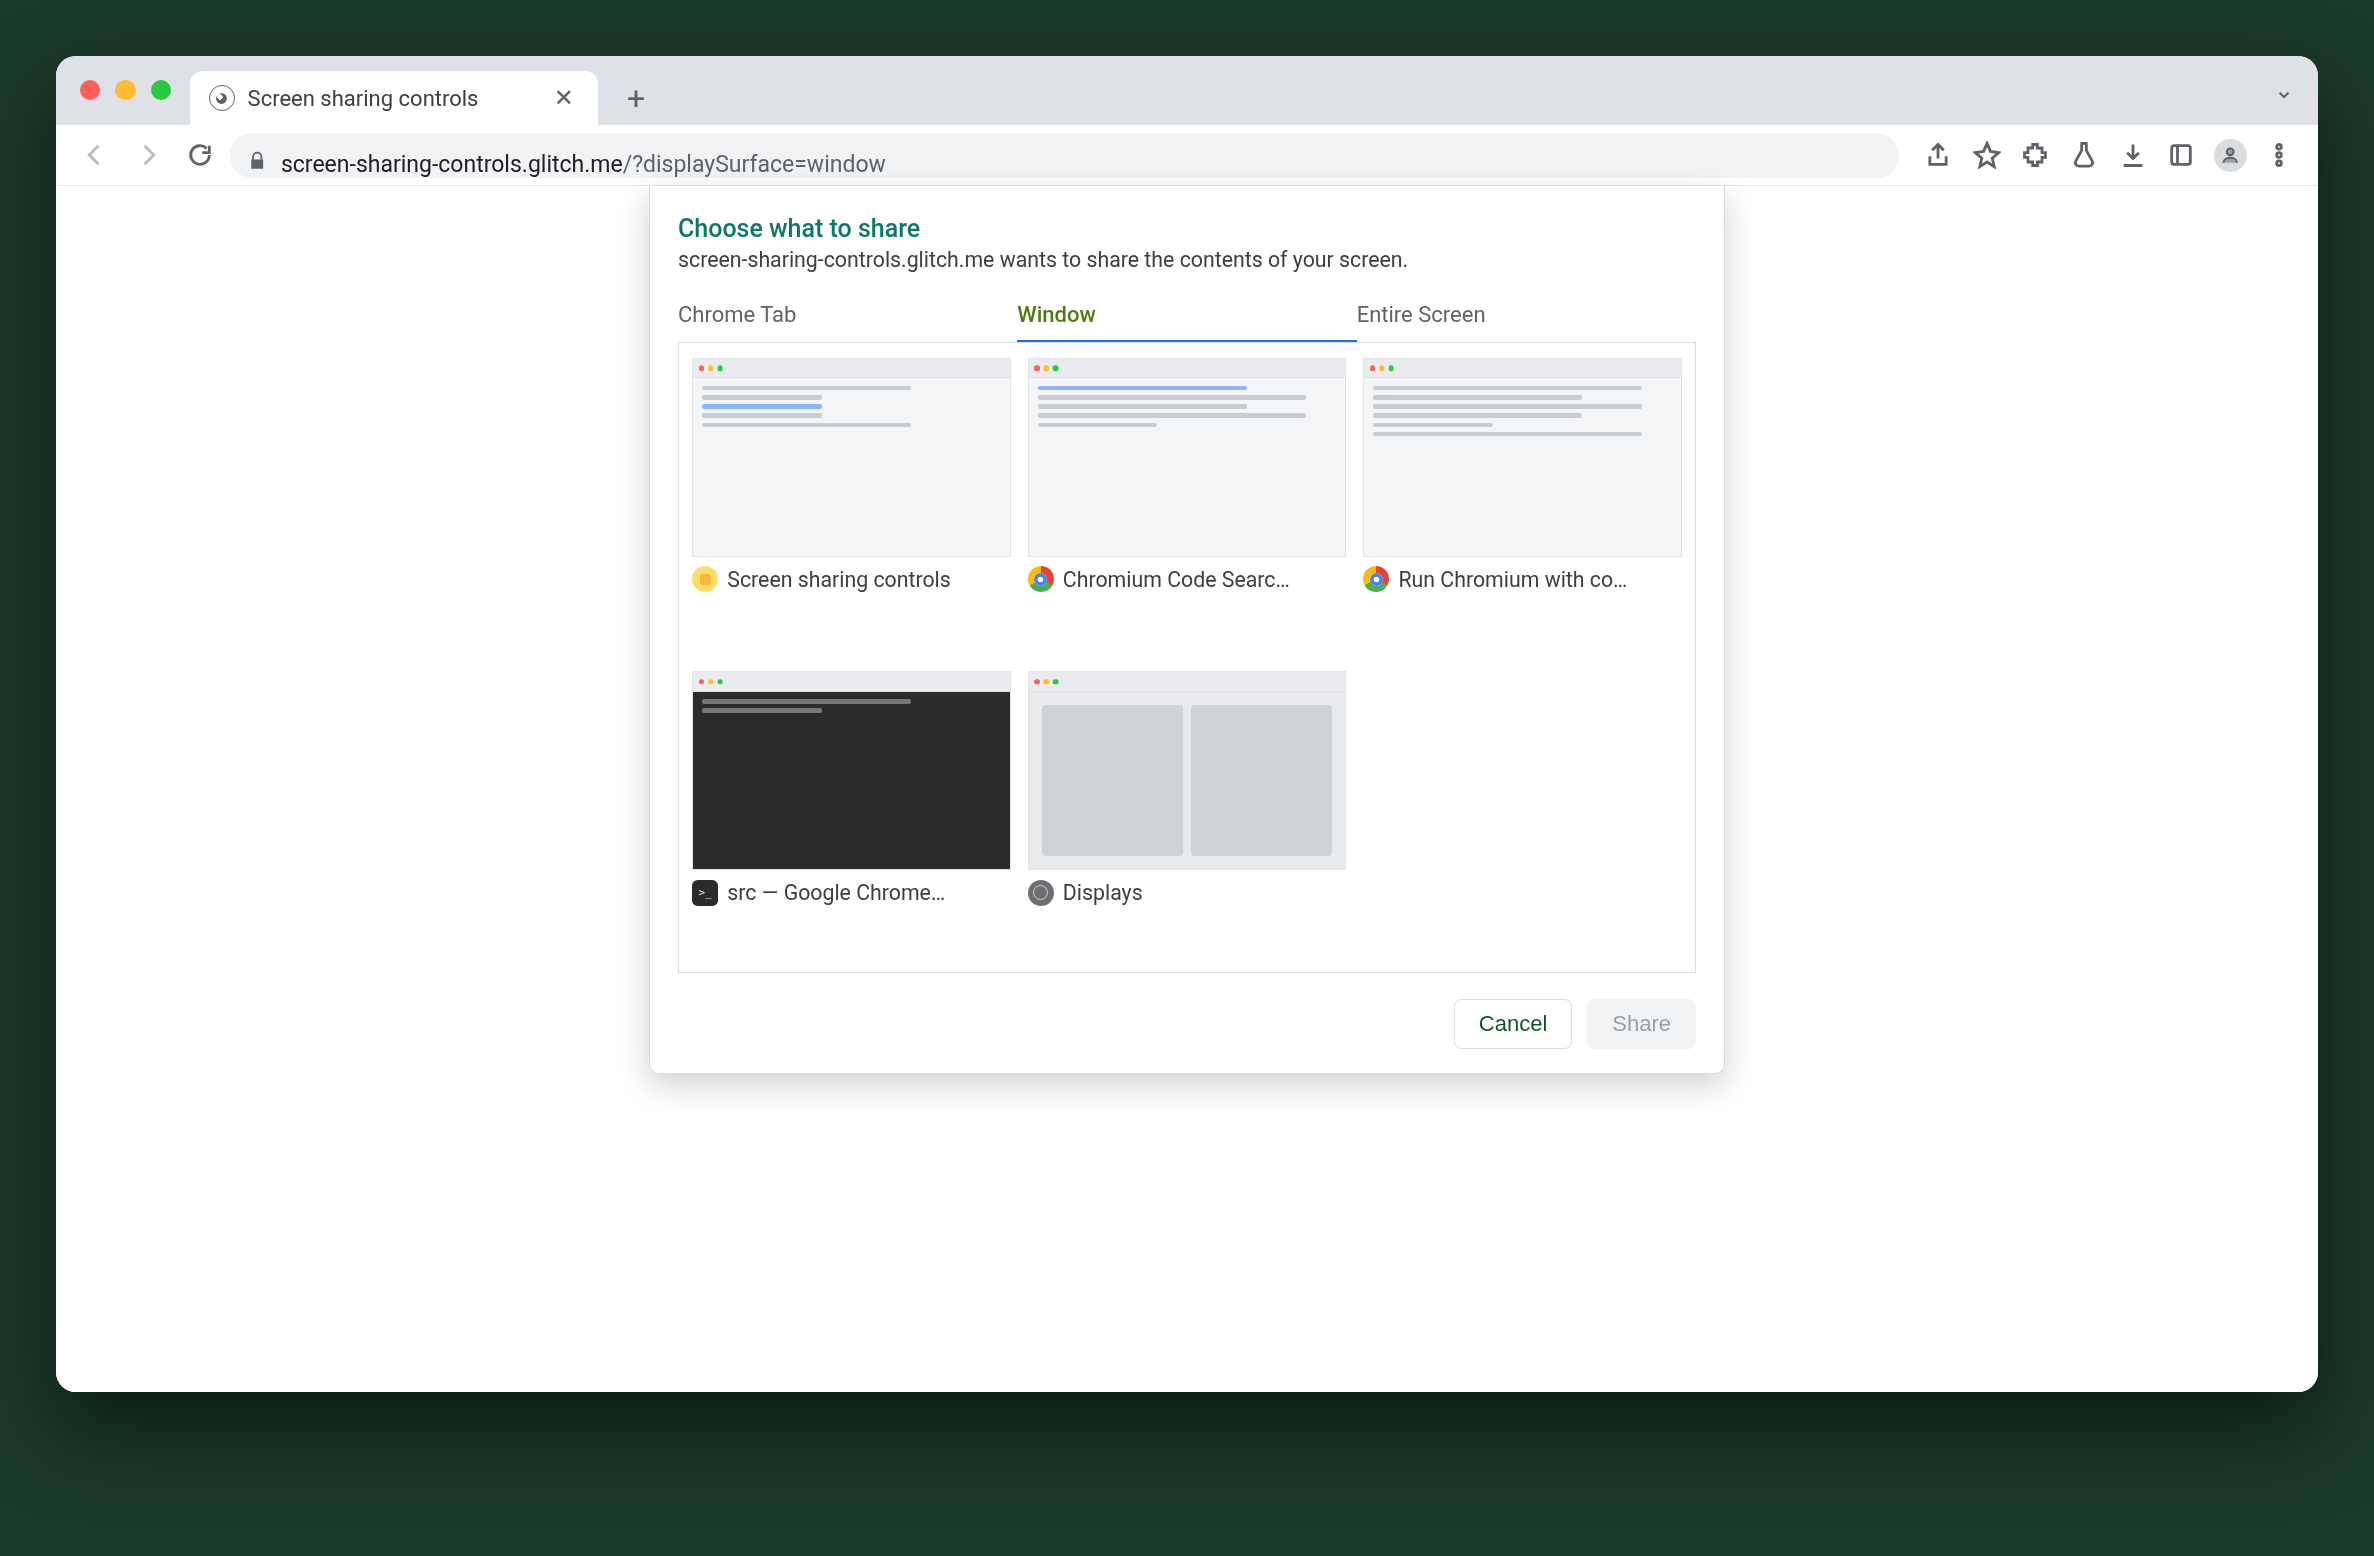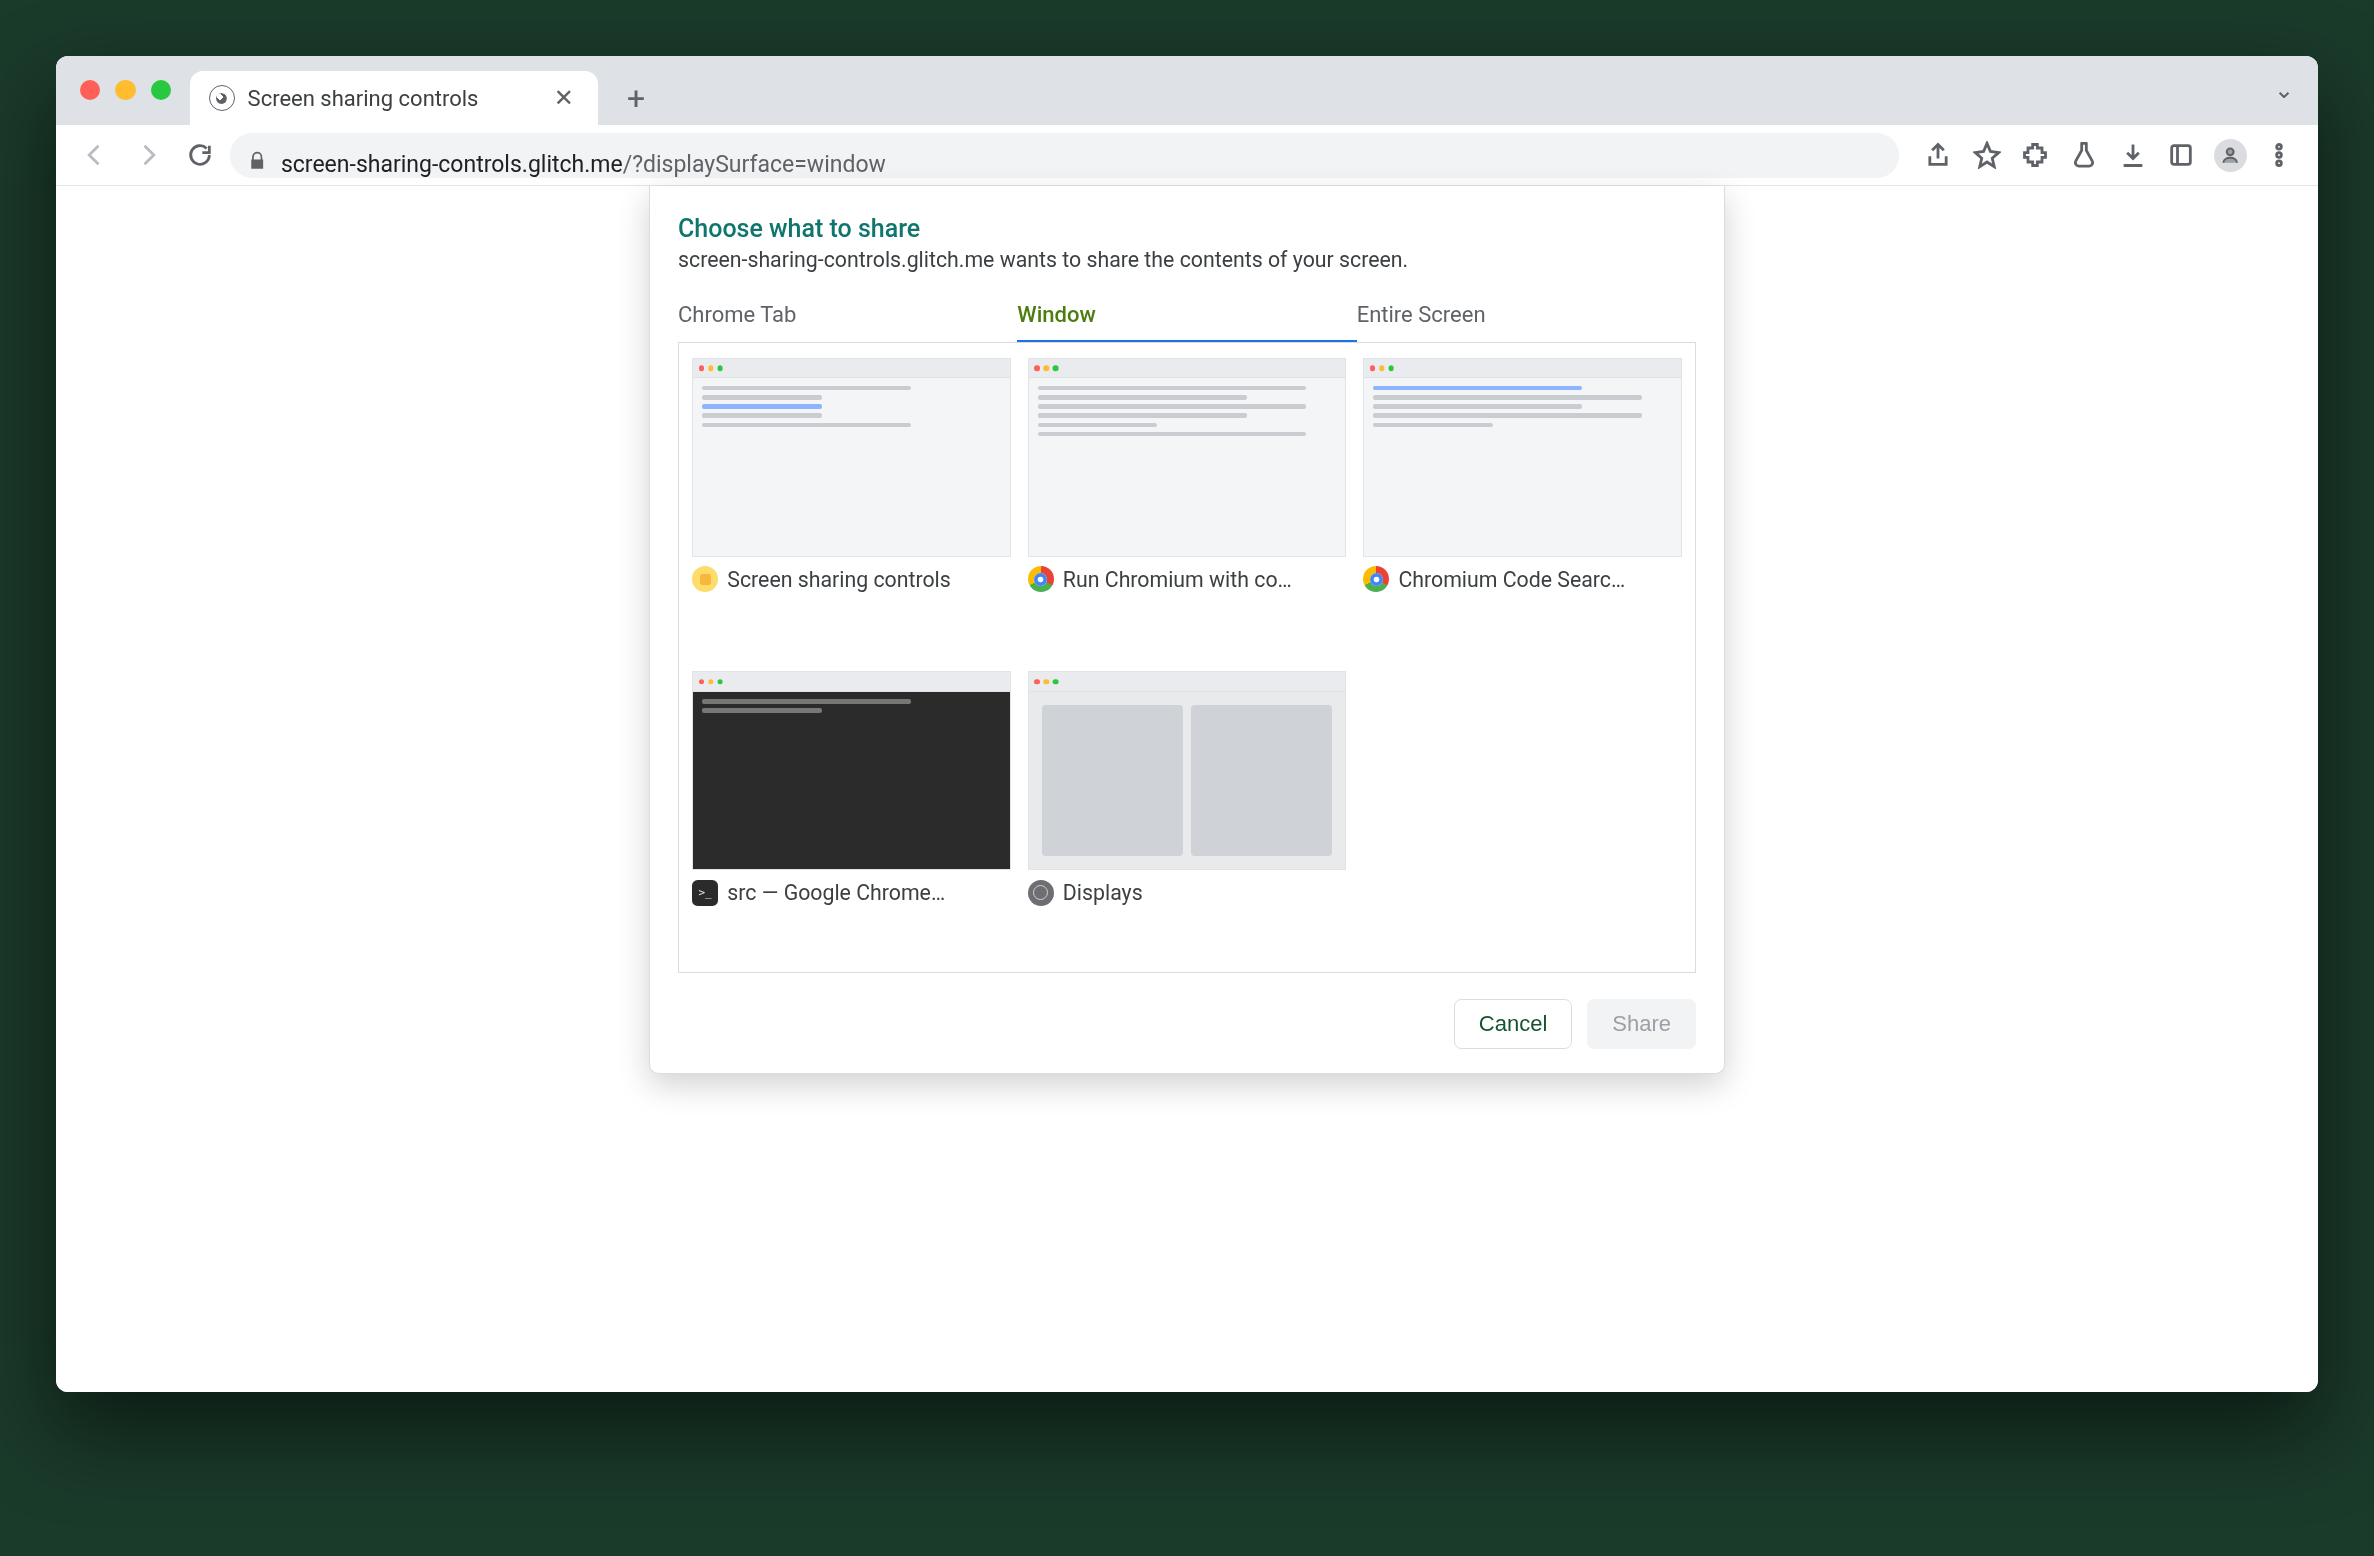--- a/index.html
+++ b/index.html
@@ -9,21 +9,21 @@
     background: #1a3a2a;
     display: flex;
     align-items: flex-start;
     justify-content: center;
     padding: 56px 56px 111px 56px;
   }
   .window {
     width: 100%;
     max-width: 2263px;
     background: #fff;
-    border-radius: 12px;
+    border-radius: 20px;
     box-shadow: 0 37px 83px rgba(0,0,0,0.55);
     overflow: hidden;
     display: flex;
     flex-direction: column;
     position: relative;
   }
   
   .titlebar {
     height: 69px;
     background: #dee1e6;
@@ -295,48 +295,48 @@
           <div class="win-label">
             <span class="ico glitch"></span>
             <span>Screen sharing controls</span>
           </div>
         </div>
 
         <div class="win-item">
           <div class="thumb">
             <div class="fake-top"></div>
             <div class="fake-body">
+              <div class="fake-line blue m"></div>
+              <div class="fake-line l"></div>
+              <div class="fake-line m"></div>
+              <div class="fake-line l"></div>
+              <div class="fake-line s"></div>
+            </div>
+          </div>
+          <div class="win-label">
+            <span class="ico chrome"></span>
+            <span>Chromium Code Searc…</span>
+          </div>
+        </div>
+
+        <div class="win-item">
+          <div class="thumb">
+            <div class="fake-top"></div>
+            <div class="fake-body">
               <div class="fake-line l"></div>
               <div class="fake-line m"></div>
               <div class="fake-line l"></div>
               <div class="fake-line m"></div>
               <div class="fake-line s"></div>
               <div class="fake-line l"></div>
             </div>
           </div>
           <div class="win-label">
             <span class="ico chrome"></span>
             <span>Run Chromium with co…</span>
-          </div>
-        </div>
-
-        <div class="win-item">
-          <div class="thumb">
-            <div class="fake-top"></div>
-            <div class="fake-body">
-              <div class="fake-line blue m"></div>
-              <div class="fake-line l"></div>
-              <div class="fake-line m"></div>
-              <div class="fake-line l"></div>
-              <div class="fake-line s"></div>
-            </div>
-          </div>
-          <div class="win-label">
-            <span class="ico chrome"></span>
-            <span>Chromium Code Searc…</span>
           </div>
         </div>
 
         <div class="win-item">
           <div class="thumb dark">
             <div class="fake-top"></div>
             <div class="fake-body">
               <div class="fake-line m"></div>
               <div class="fake-line s"></div>
             </div>

